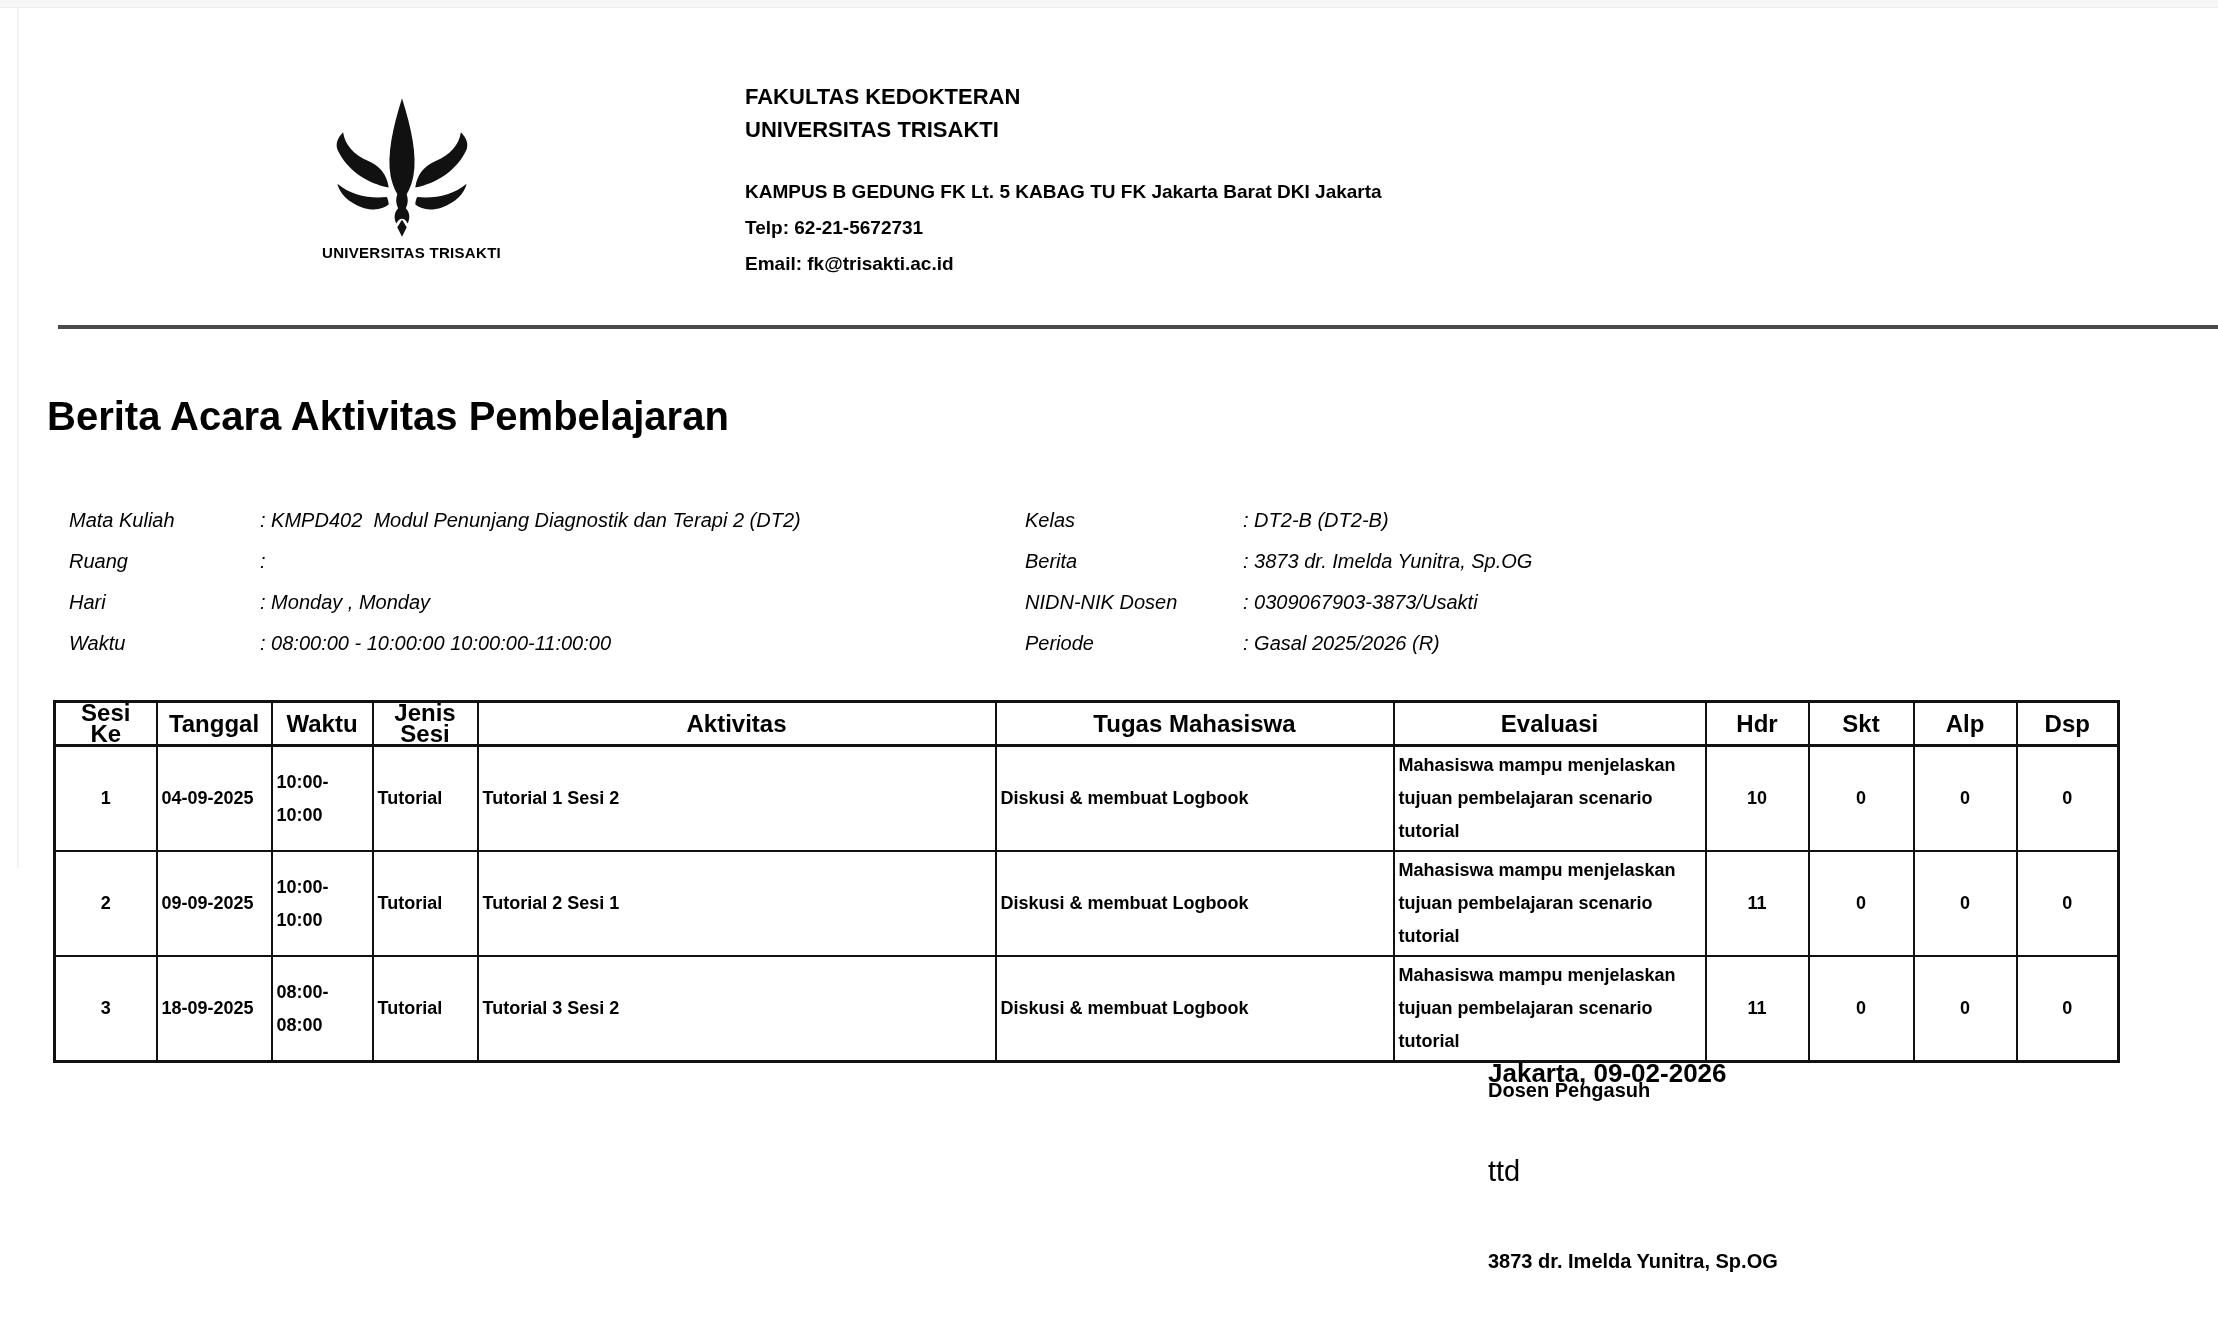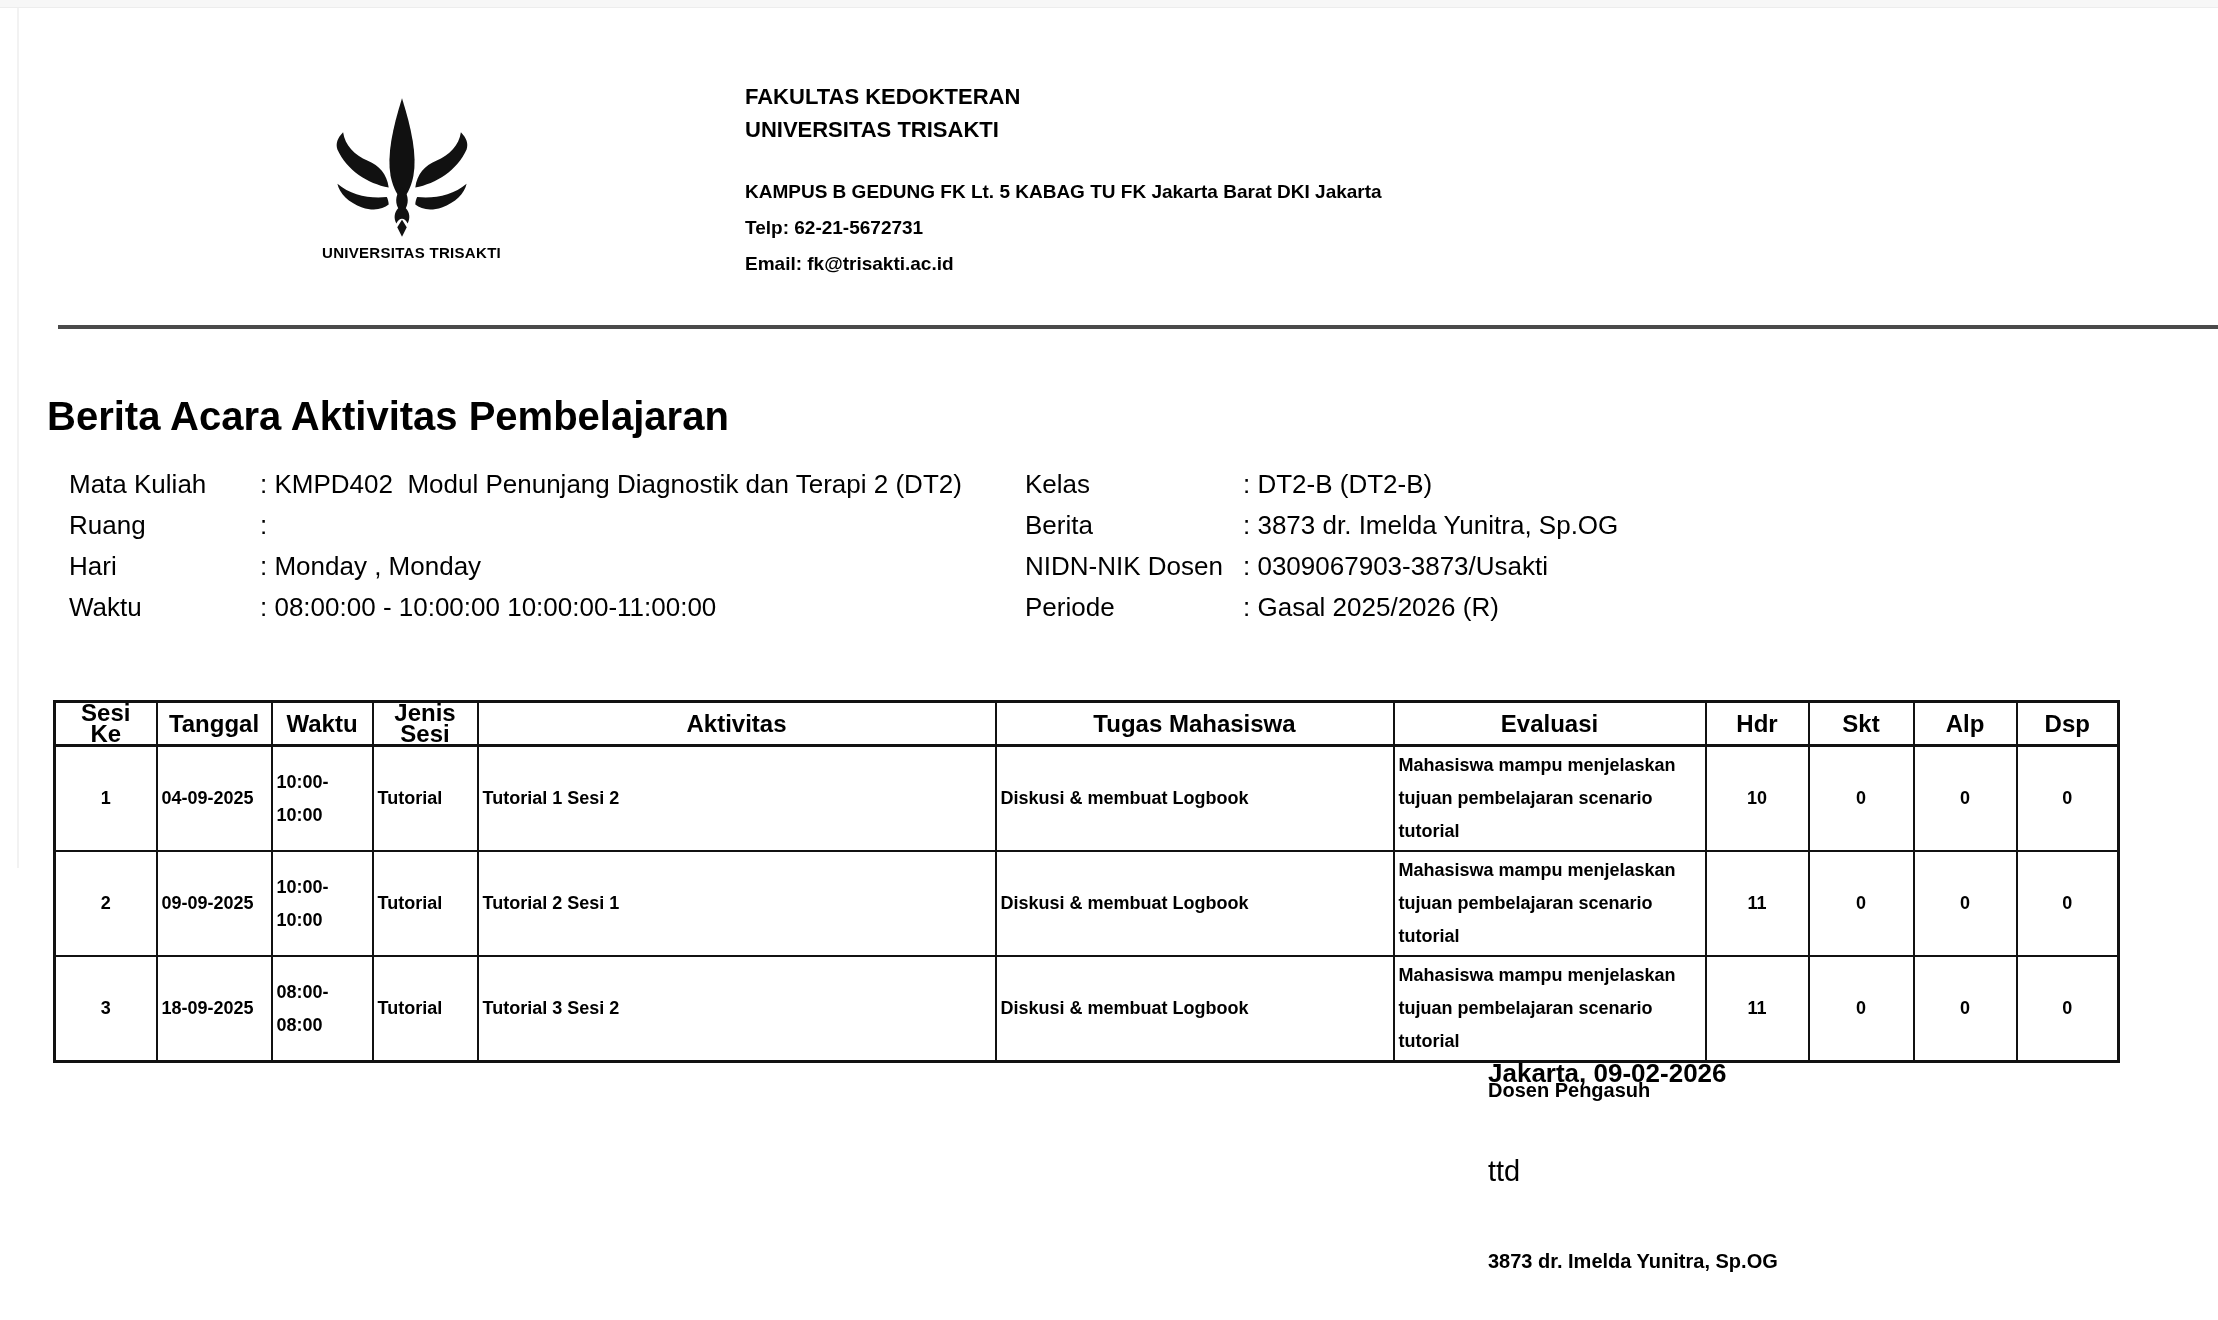--- a/index.html
+++ b/index.html
@@ -15,21 +15,21 @@
   .inst{position:absolute;left:745px;top:84px;}
   .inst-1{font-size:26px;font-weight:bold;margin:0 0 11px 0;}
   .inst-2{font-size:22px;font-weight:bold;margin:0 0 7px 0;}
   .inst-3{font-size:22px;font-weight:bold;margin:0 0 38px 0;}
   .contact-line{font-size:19px;font-weight:bold;margin:0 0 14px 0;}
   .rule{position:absolute;left:58px;top:325px;right:0;height:4px;background:#4a4a4a;}
 
   .title{position:absolute;left:47px;top:394px;margin:0;font-size:40px;font-weight:bold;}
 
   
-  .meta{position:absolute;top:464px;font-size:26px;line-height:41px;}
+  .meta{position:absolute;top:500px;font-size:20px;line-height:41px;font-style:italic;}
   .meta-left{left:69px;}
   .meta-right{left:1025px;}
   .meta-row{white-space:nowrap;}
   .meta-left .meta-label{display:inline-block;width:191px;}
   .meta-right .meta-label{display:inline-block;width:218px;}
   .meta-value{white-space:pre-wrap;}
 
   
   .doc-table{position:absolute;left:53px;top:700px;width:2064px;border-collapse:collapse;table-layout:fixed;}
   .doc-table th,.doc-table td{border:2px solid #111;overflow:hidden;}

